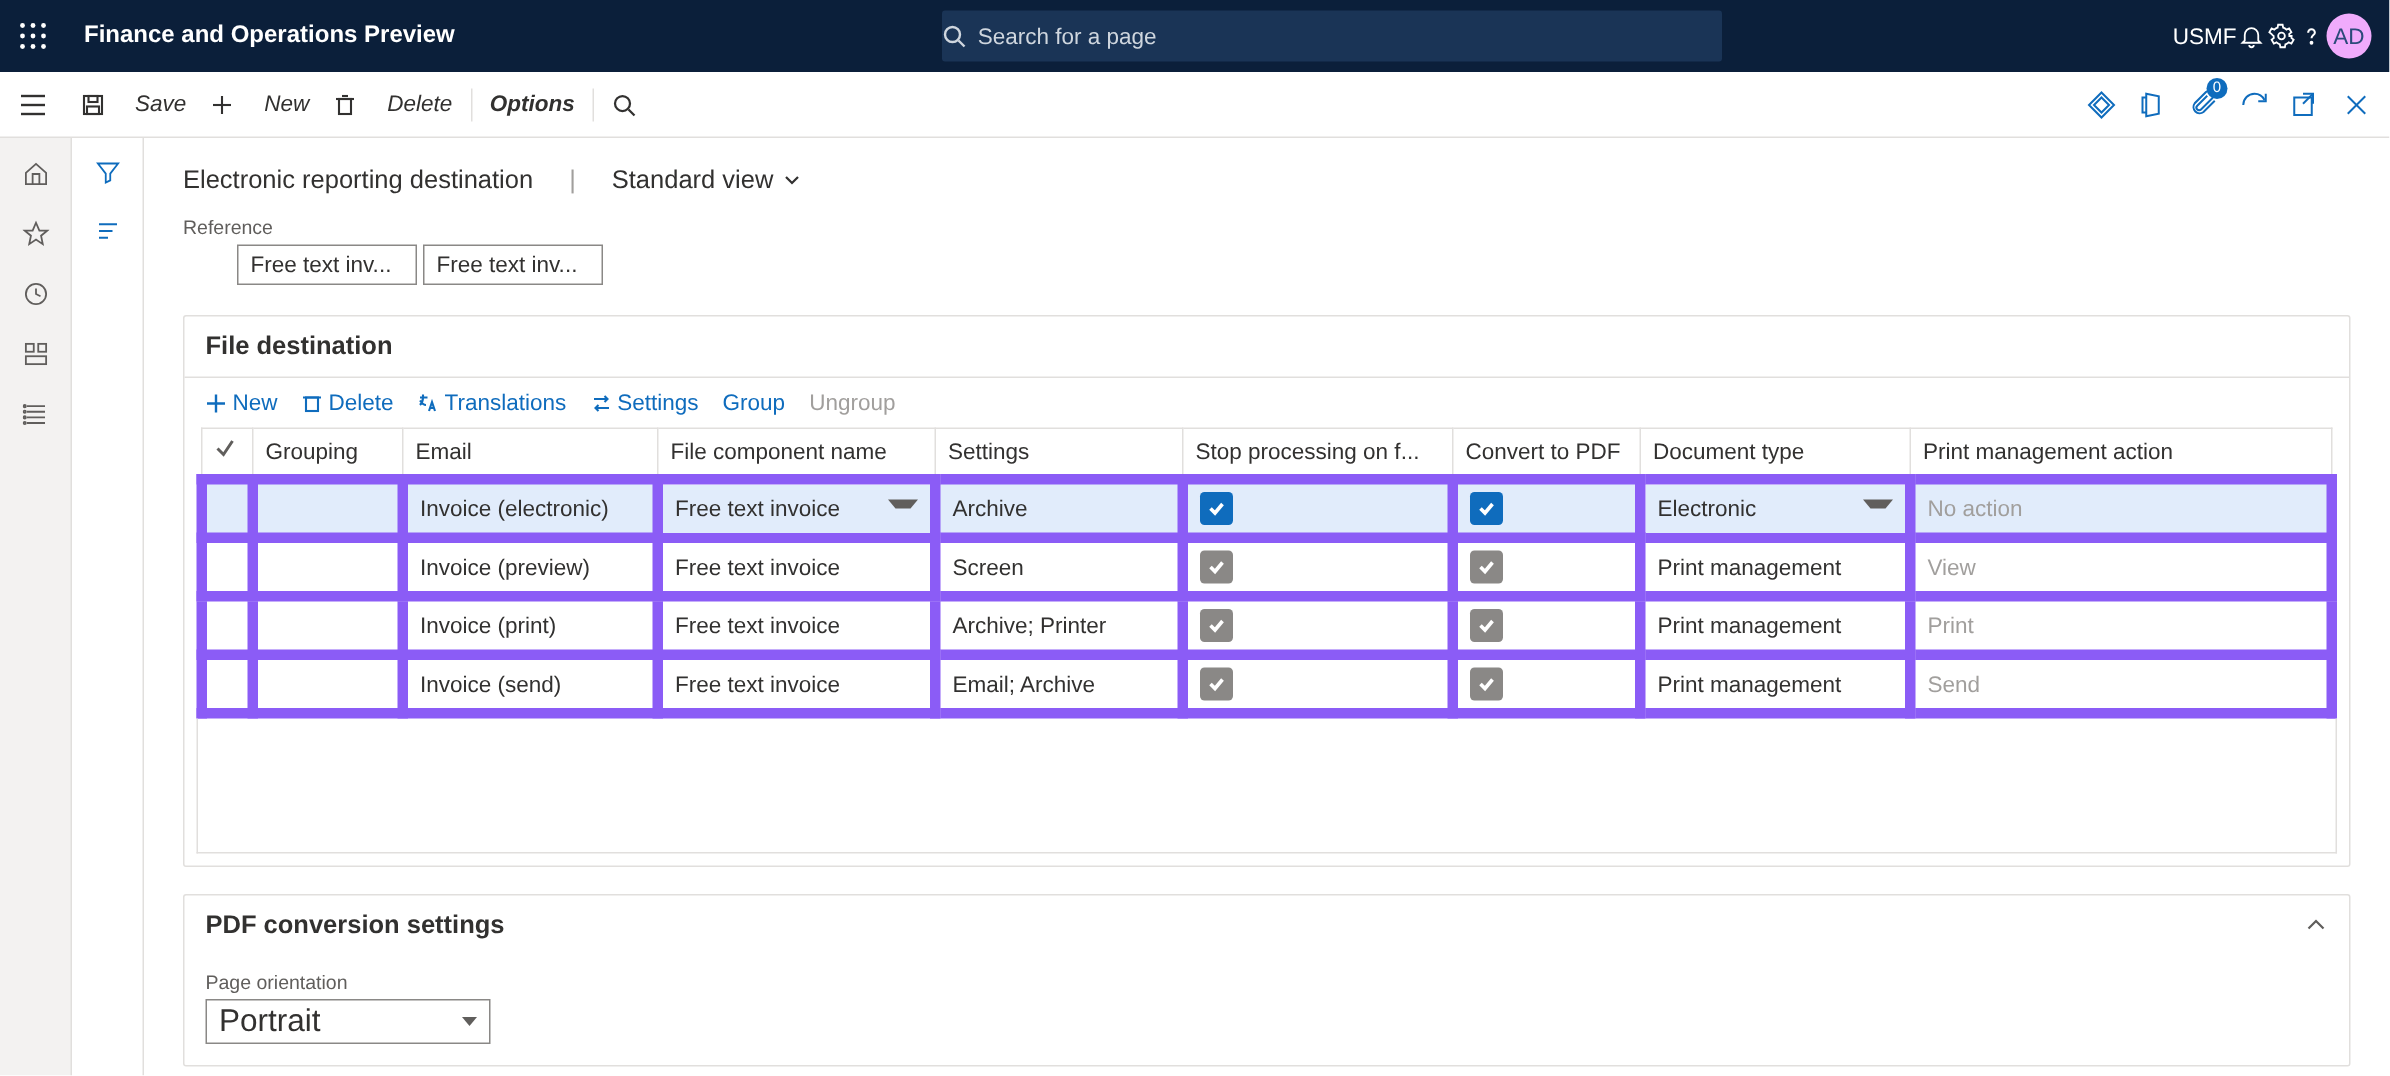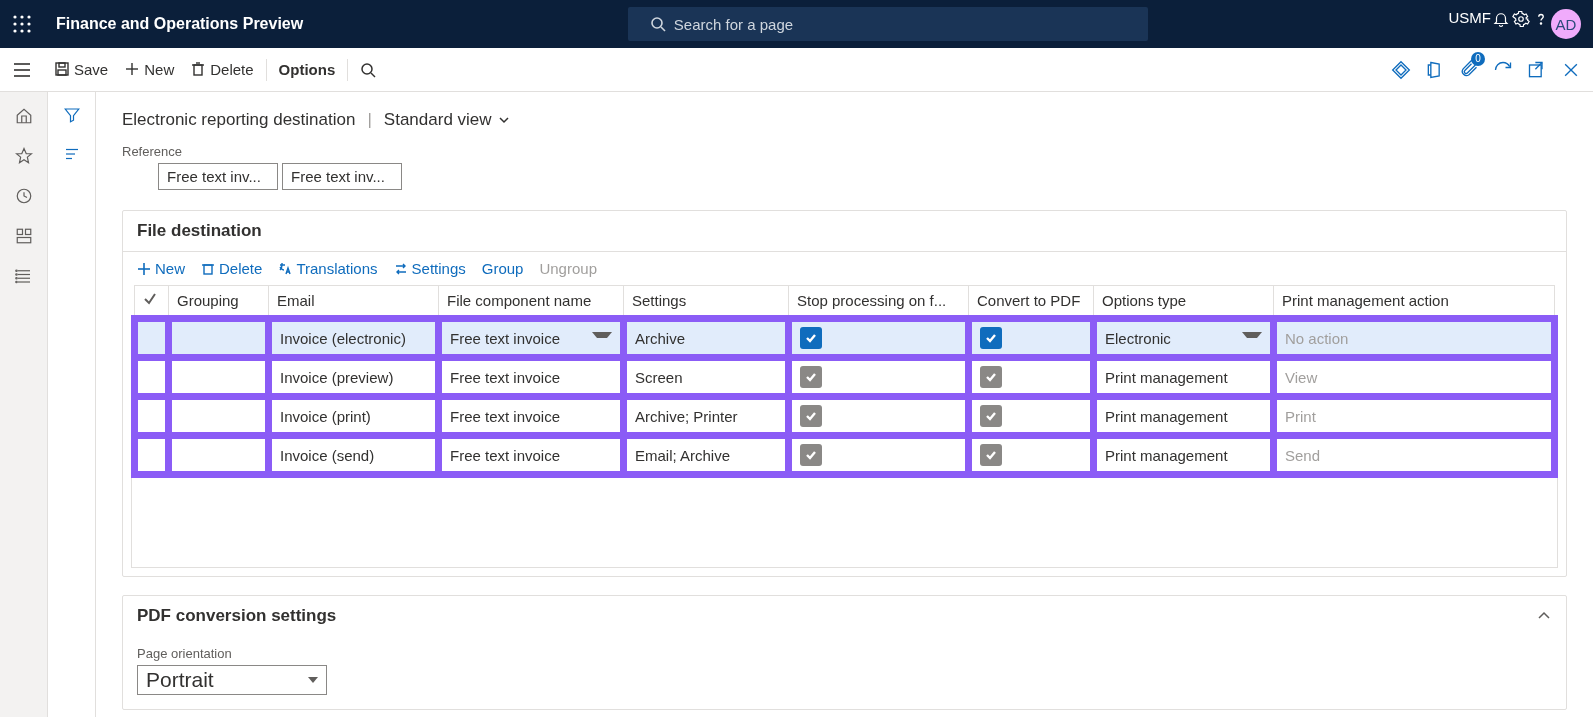--- a/index.html
+++ b/index.html
@@ -4,50 +4,50 @@
 <style>
 * { box-sizing: border-box; margin: 0; padding: 0; }
 body { font-family: "Segoe UI", Arial, sans-serif; font-size: 14px; color: #323130; background: #fff; overflow: hidden; }
 
 
 .top-header { height: 48px; background: #0b1f3a; display: flex; align-items: center; color: #fff; padding: 0 12px; }
 .waffle { width: 20px; height: 20px; margin-right: 24px; cursor: pointer; }
 .app-title { font-size: 16px; font-weight: 600; flex: 0 0 auto; margin-right: 40px; }
 .top-spacer { flex: 1; }
 .search-wrap { flex: 0 0 520px; display: flex; justify-content: center; }
-.search-box { width: 520px; height: 34px; background: #1a3456; border-radius: 2px; display: flex; align-items: center; padding: 0 22px; color: #cfd6de; }
+.search-box { width: 520px; height: 34px; background: #1a3456; border-radius: 2px; display: flex; align-items: center; padding: 0 0; color: #cfd6de; }
 .search-box svg { margin-right: 8px; }
 .search-box span { font-size: 15px; }
-.top-right { display: flex; align-items: flex-start; margin-left: 16px; }
+.top-right { display: flex; align-items: center; margin-left: 16px; }
 .company-code { font-size: 15px; }
 .top-icon { width: 20px; height: 20px; cursor: pointer; display:flex; align-items:center; justify-content:center; }
 .avatar { width: 30px; height: 30px; border-radius: 50%; background: #f0abfc; color: #2b4a7a; display: flex; align-items: center; justify-content: center; font-weight: 400; font-size: 15px; }
 
 
 .action-bar { height: 44px; border-bottom: 1px solid #e1dfdd; display: flex; align-items: center; padding: 0 12px; background:#fff; }
 .hamburger { width: 20px; height: 20px; margin-right: 14px; cursor:pointer; }
-.action-btn { display: flex; gap: 4px; padding: 4px 8px; cursor: pointer; font-size: 15px; color: #323130; }
+.action-btn { display: flex; align-items: center; gap: 20px; padding: 4px 8px; cursor: pointer; font-size: 15px; color: #323130; font-style: italic; }
 .action-btn.bold { font-weight: 600; }
 .action-sep { width: 1px; height: 22px; background: #e1dfdd; margin: 0 4px; }
 .action-right { margin-left: auto; display: flex; align-items: center; gap: 14px; }
 .action-right svg { cursor: pointer; }
 .badge-wrap { position: relative; }
 .badge { position: absolute; top: -6px; right: -6px; background: #0f6cbd; color: #fff; border-radius: 8px; font-size: 10px; padding: 0 4px; line-height: 14px; min-width: 14px; text-align:center;}
 
 
 .body { display: flex; height: calc(100vh - 92px); }
 .left-rail { width: 48px; background: #f3f2f1; border-right: 1px solid #e1dfdd; display: flex; flex-direction: column; align-items: center; padding-top: 14px; gap: 20px; }
 .left-rail .rail-item { width: 20px; height: 20px; cursor: pointer; color:#605e5c; display:flex; align-items:center; justify-content:center;}
 
 .filter-rail { width: 48px; border-right: 1px solid #e1dfdd; display: flex; flex-direction: column; align-items: center; padding-top: 14px; gap: 18px; }
 .filter-rail .rail-item { color: #0f6cbd; }
 
 .main { flex: 1; overflow: auto; padding: 18px 26px; background:#fff;}
 
-.breadcrumb { display: flex; align-items: center; gap: 12px; font-size: 17px; margin-bottom: 14px; }
+.breadcrumb { display: flex; align-items: center; gap: 24px; font-size: 17px; margin-bottom: 14px; }
 .breadcrumb .sep { color: #a19f9d; }
 .view-dd { display: flex; align-items: center; gap: 6px; cursor: pointer; }
 
 .field-label { font-size: 13px; color: #605e5c; margin-bottom: 4px; }
 .ref-row { display: flex; gap: 4px; margin-bottom: 20px; padding-left: 36px; }
 .ref-box { border: 1px solid #8a8886; padding: 4px 8px; font-size: 15px; width: 120px; white-space: nowrap; overflow: hidden; text-overflow: ellipsis; background:#fff; }
 
 .section { border: 1px solid #e1dfdd; border-radius: 2px; margin-bottom: 18px; }
 .section-header { padding: 10px 14px; font-size: 17px; font-weight: 600; display:flex; align-items:center; justify-content:space-between;}
 .section-body { padding: 0 0 8px 0; }
@@ -332,21 +332,21 @@
             <tr>
               <th class="sel-col"><svg width="14" height="14" viewBox="0 0 14 14" fill="none" stroke-width="2">
                     <path d="M2 7l4 4 6-9"></path>
                   </svg></th>
               <th>Grouping</th>
               <th>Email</th>
               <th>File component name</th>
               <th>Settings</th>
               <th>Stop processing on f...</th>
               <th>Convert to PDF</th>
-              <th>Options type</th>
+              <th>Document type</th>
               <th>Print management action</th>
             </tr>
           </thead>
           <tbody id="grid-body">
               <tr class="selected">
                 <td class="sel-col"></td>
                 <td></td>
                 <td>Invoice (electronic)</td>
                 <td class="dd">Free text invoice</td>
                 <td>Archive</td>

